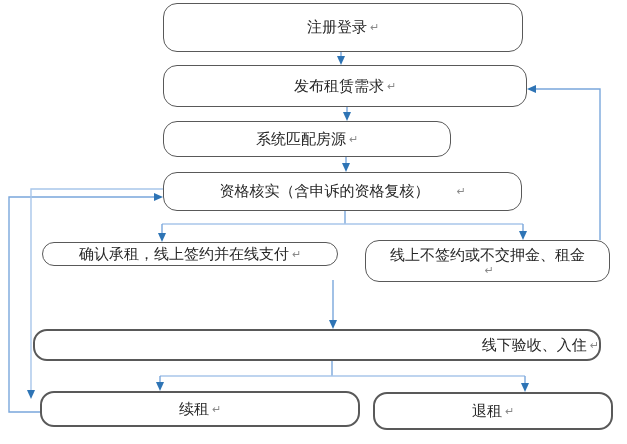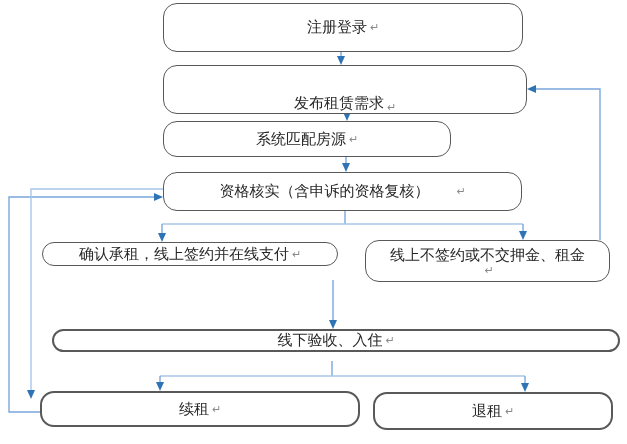--- a/index.html
+++ b/index.html
@@ -89,21 +89,21 @@
     <path d="M40,412 H9 V197 H154" marker-end="url(#arr)"></path>
 
     <path class="light" d="M163,189 H31 V390" marker-end="url(#arr)"></path>
   </svg>
 
   <div class="node" style="left:163px;top:3px;width:360px;height:49px;">
     <span>注册登录</span>
       <span class="mark">↵</span>
   </div>
 
-  <div class="node" style="left:163px;top:65px;width:364px;height:49px;align-items:flex-end;">
+  <div class="node" style="left:163px;top:65px;width:364px;height:42px;">
     <span>发布租赁需求</span>
       <span class="mark">↵</span>
   </div>
 
   <div class="node" style="left:163px;top:121px;width:288px;height:36px;">
     <span>系统匹配房源</span>
       <span class="mark">↵</span>
   </div>
 
   <div class="node" style="left:163px;top:172px;width:359px;height:39px;gap:20px;">
@@ -114,21 +114,21 @@
   <div class="node" style="left:42px;top:242px;width:296px;height:24px;">
     <span>确认承租，线上签约并在线支付</span>
       <span class="mark">↵</span>
   </div>
 
   <div class="node" style="left:365px;top:240px;width:245px;height:42px;flex-direction:column;">
     <span>线上不签约或不交押金、租金</span>
       <span class="mark">↵</span>
   </div>
 
-  <div class="node bold" style="left:52px;top:329px;width:568px;height:23px;">
+  <div class="node bold" style="left:33px;top:329px;width:568px;height:32px;justify-content:flex-end;">
     <span>线下验收、入住</span>
       <span class="mark">↵</span>
   </div>
 
   <div class="node bold" style="left:40px;top:391px;width:320px;height:36px;">
     <span>续租</span>
       <span class="mark">↵</span>
   </div>
 
   <div class="node bold" style="left:373px;top:392px;width:240px;height:38px;">

